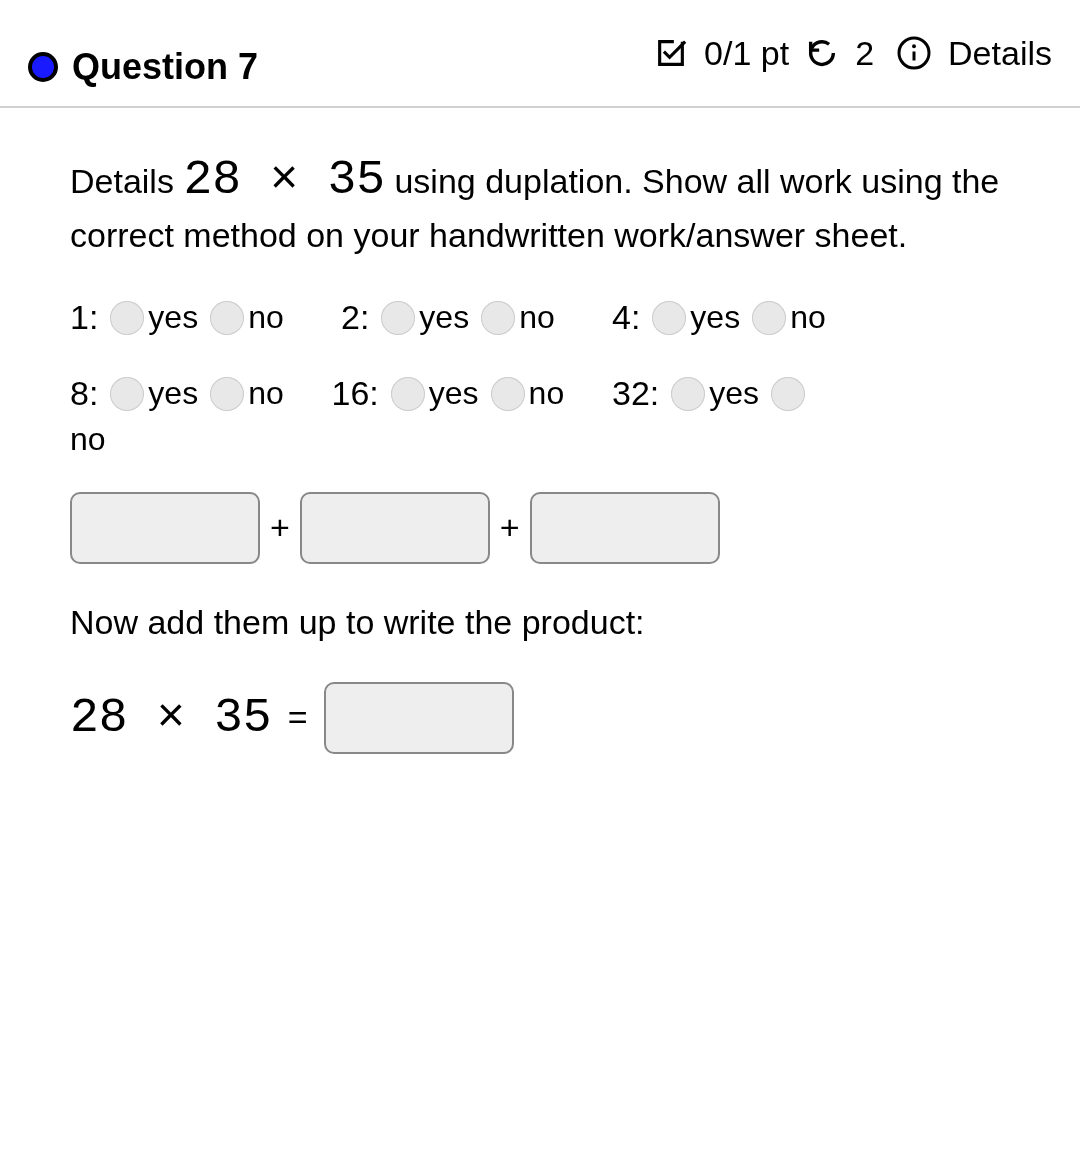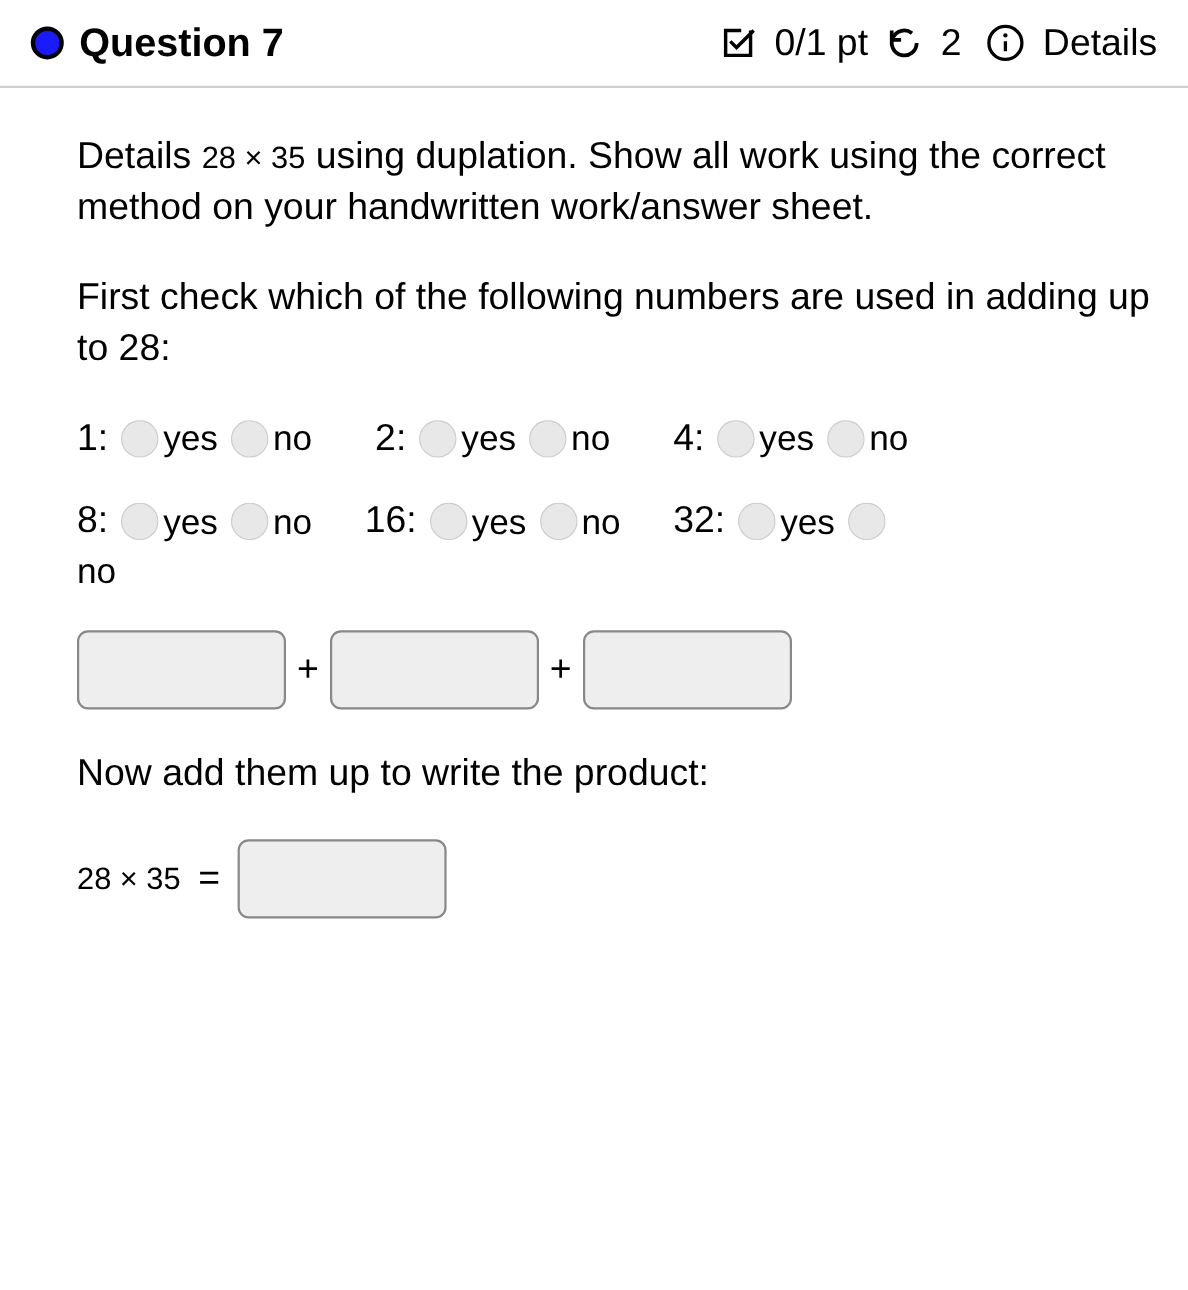--- a/index.html
+++ b/index.html
@@ -15,20 +15,21 @@
     display: flex;
     align-items: center;
     justify-content: space-between;
     padding: 18px 28px 18px 28px;
     border-bottom: 2px solid #d0d0d0;
   }
   .header-left {
     display: flex;
     align-items: center;
     gap: 14px;
+    margin-top: 28px;
   }
   .bullet {
     display: inline-block;
     width: 30px; height: 30px;
     border-radius: 50%;
     background: #1a1aff;
     border: 4px solid #000;
   }
   .qtitle {
     font-size: 36px;
@@ -41,21 +42,21 @@
     font-size: 34px;
     font-weight: 400;
   }
   .hicon svg { display: block; }
   .content {
     padding: 40px 30px 40px 70px;
     font-size: 34px;
     line-height: 1.35;
   }
   .para { margin-bottom: 36px; }
-  .mathserif { font-family: Liberation Sans, sans-serif; font-size: 28px; }
+  .mathserif { font-family: Liberation Mono, monospace; font-size: 48px; }
   .radio-line {
     margin-bottom: 30px;
   }
   .radio-group {
     display: inline-flex;
     align-items: center;
     margin-right: 10px;
     white-space: nowrap;
   }
   .rlabel {
@@ -128,21 +129,20 @@
     <span>Details</span>
   </div>
 </div>
 
 <div class="content">
 
   <div class="para">
     <span>Details </span><span class="mathserif">28 × 35</span><span> using duplation.  Show all work using the correct method on your handwritten work/answer sheet.</span>
   </div>
 
-  <div class="para">First check which of the following numbers are used in adding up to 28:</div>
 
   <div class="radio-line">
     <span class="radio-group">
       <span class="rlabel">1:</span>
       <span class="radio"></span>
         <span class="radio-text">yes</span>
       <span class="radio"></span>
         <span class="radio-text">no</span>
     </span>
     &nbsp;&nbsp;&nbsp;

